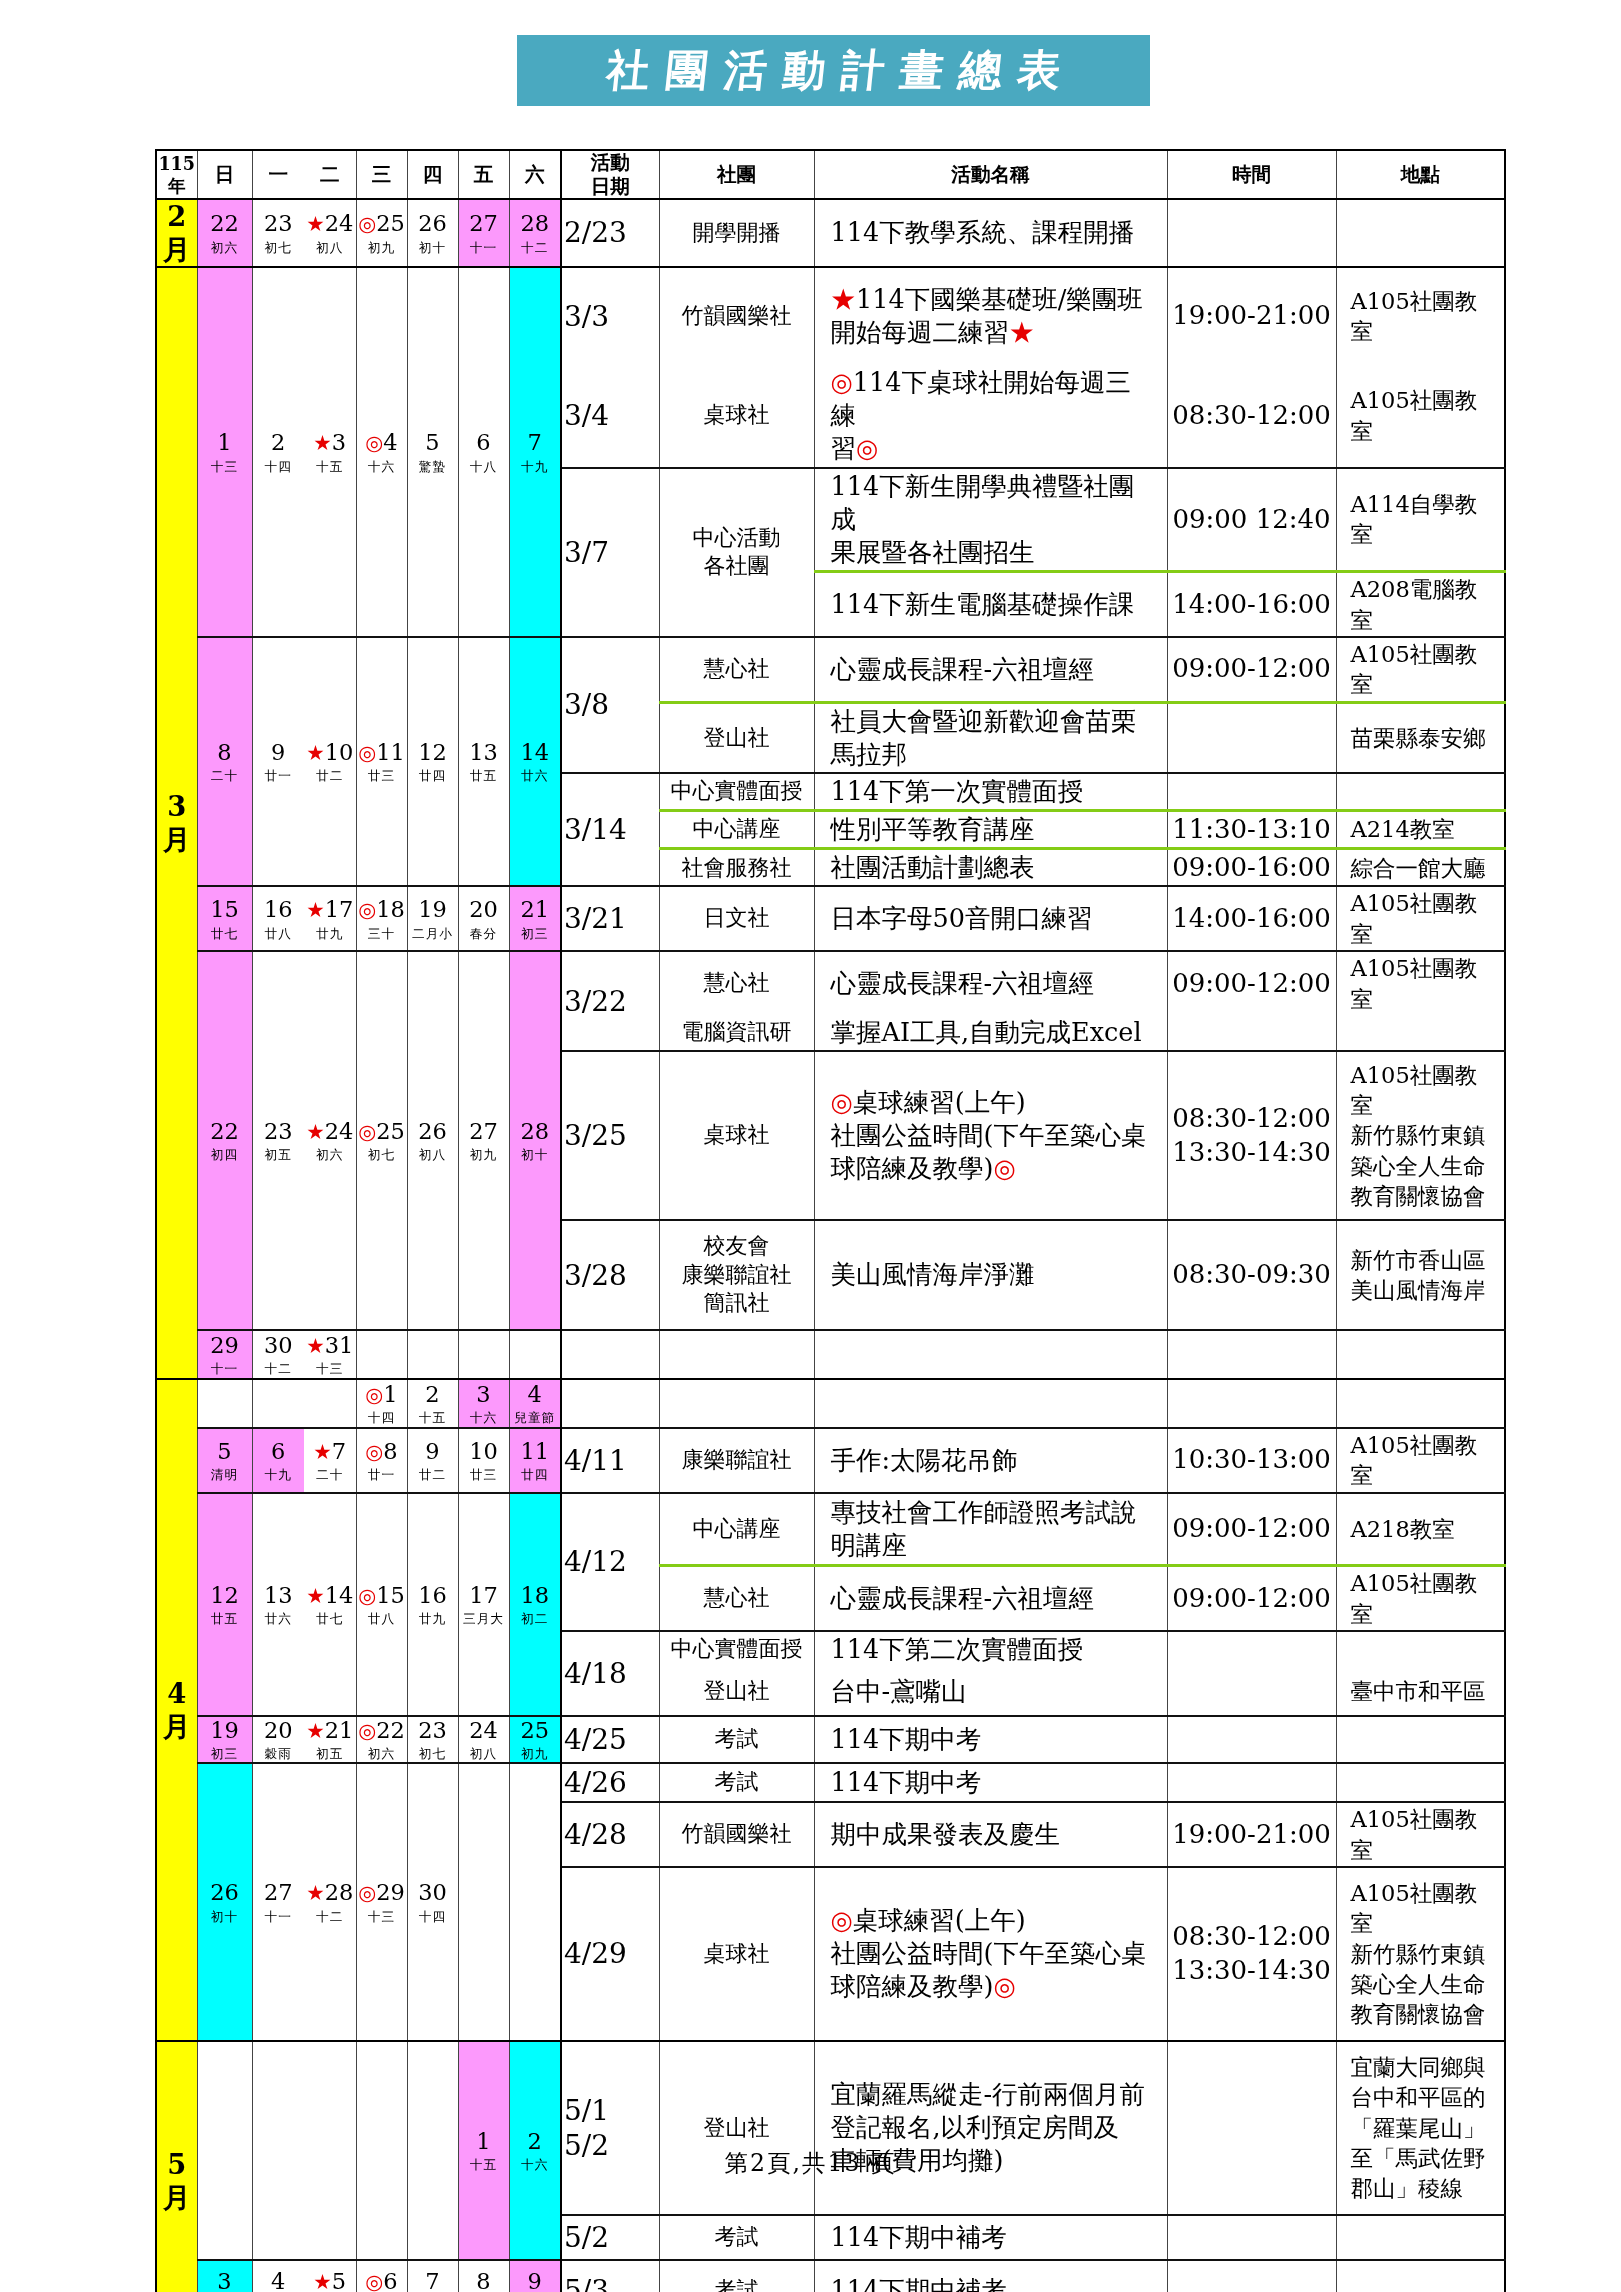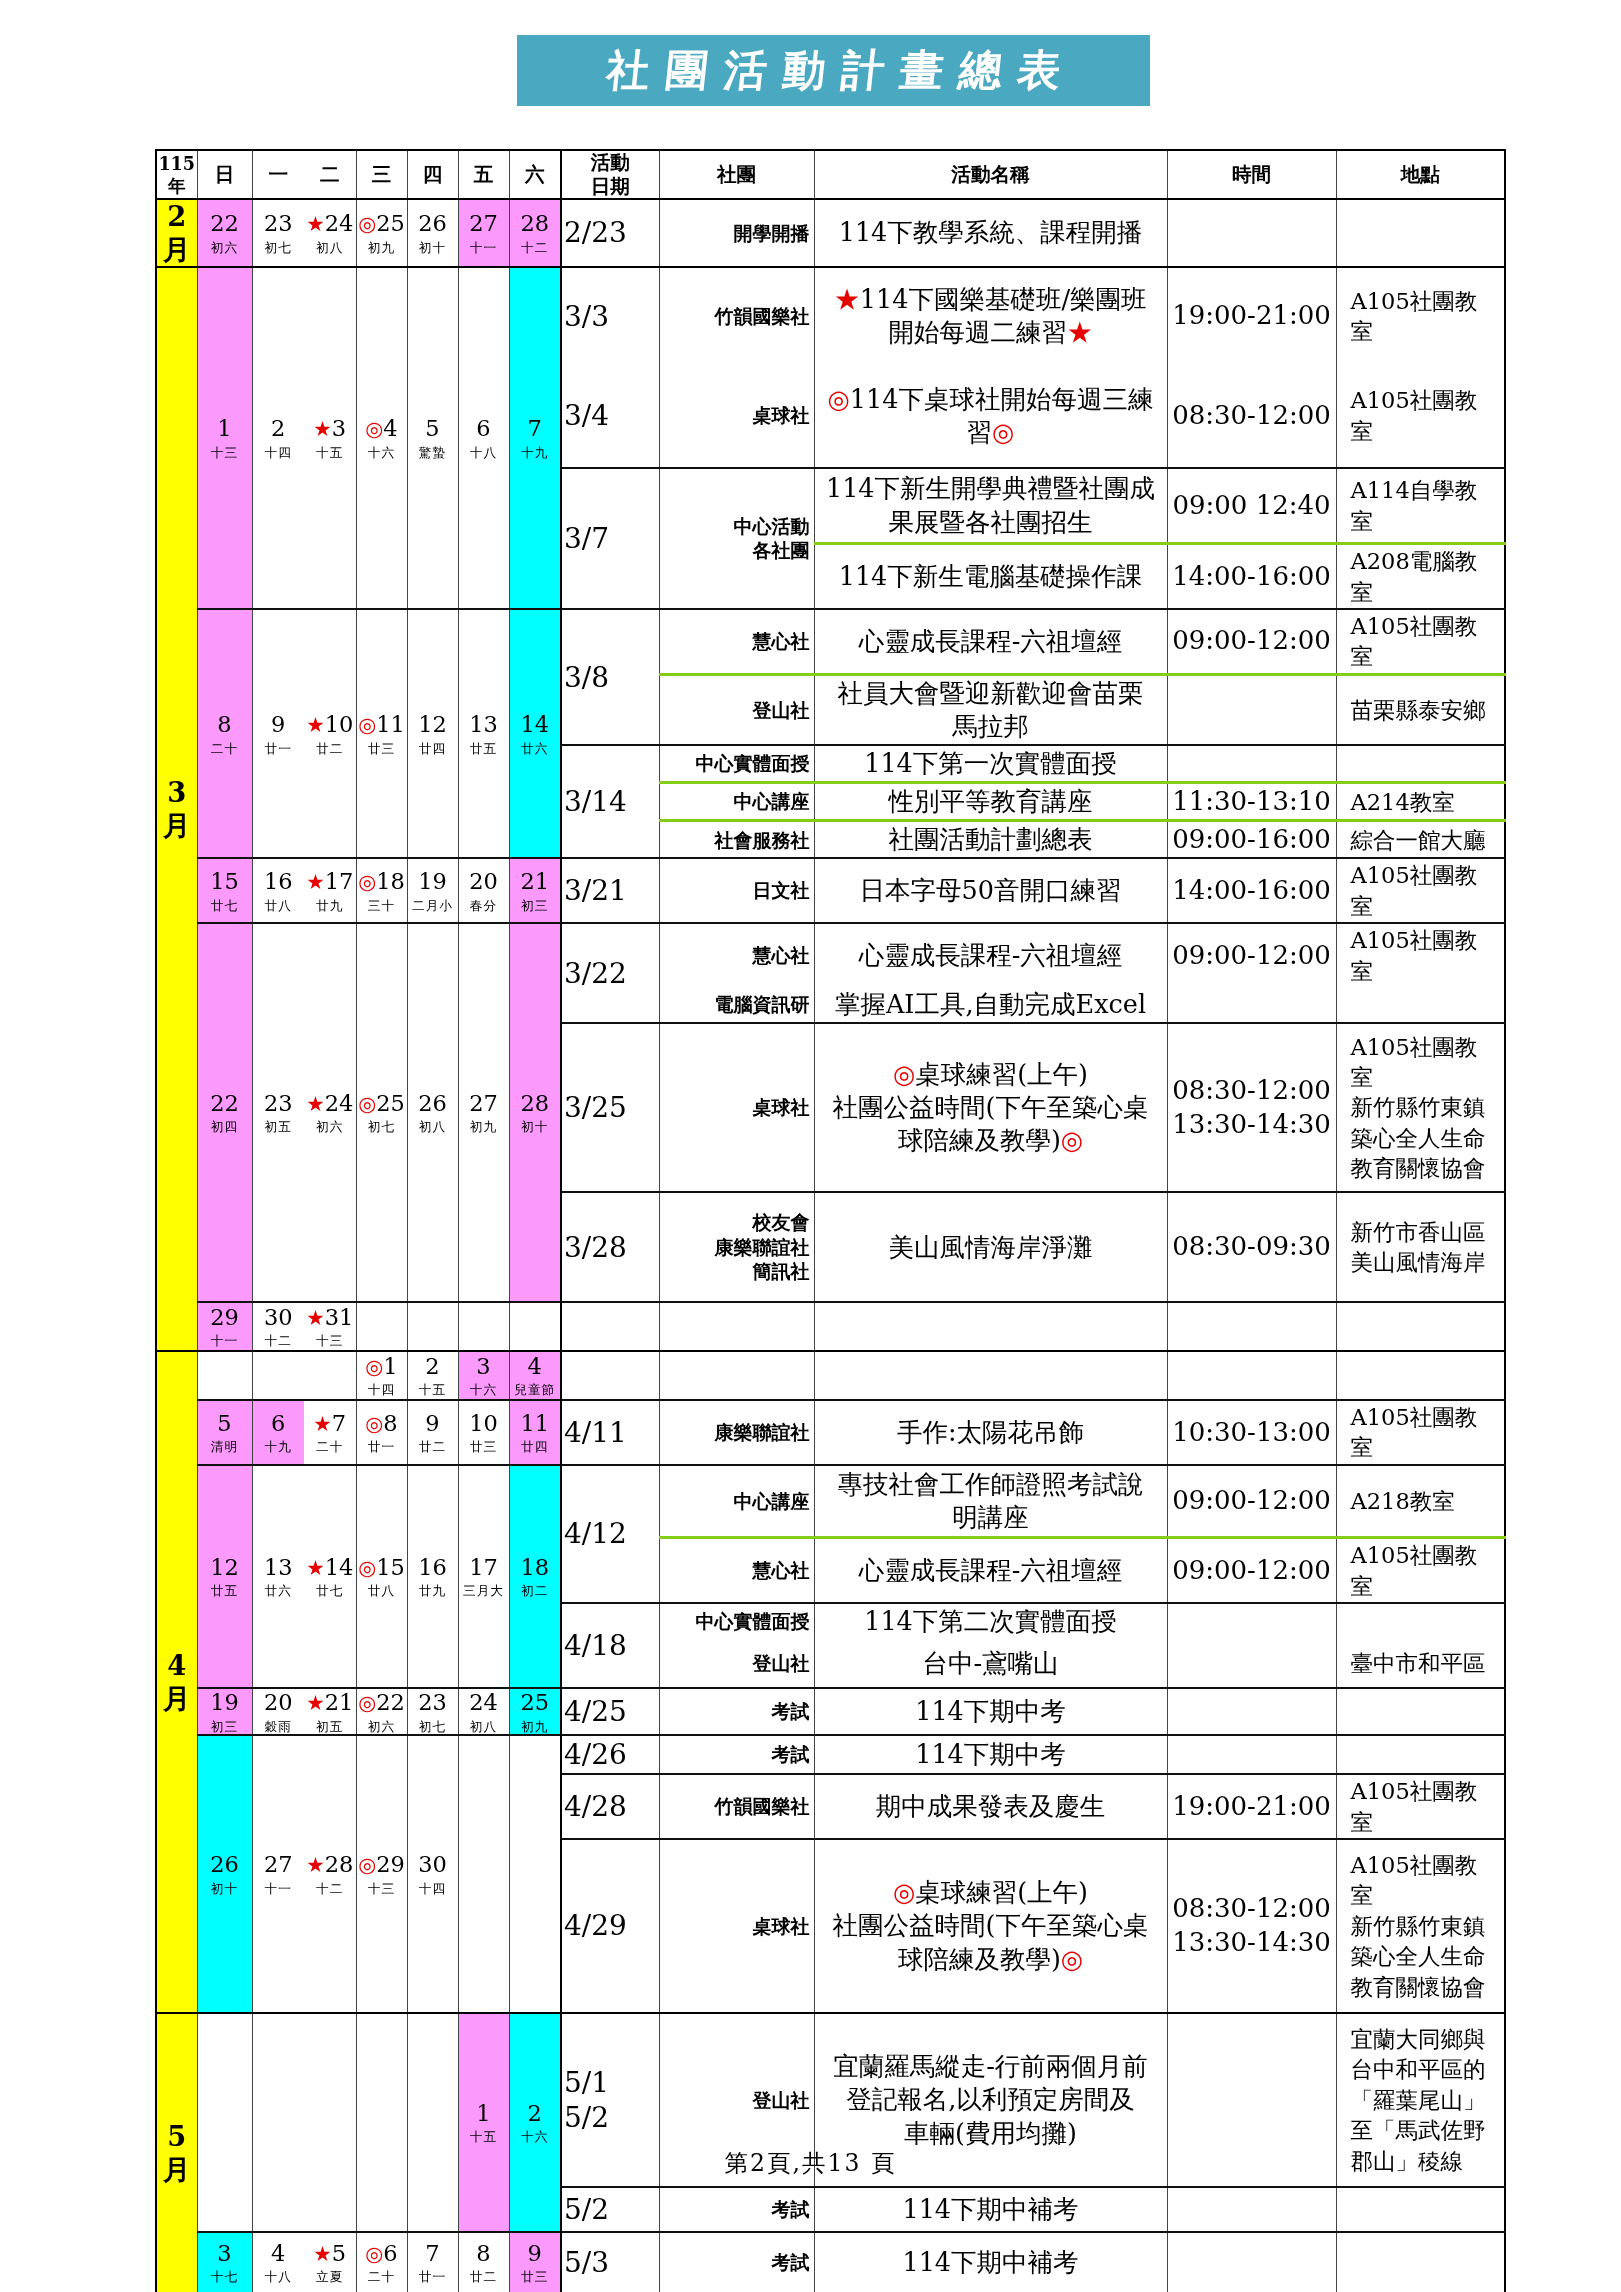--- a/index.html
+++ b/index.html
@@ -38,22 +38,22 @@
 
   td.mcell{background:var(--yellow);text-align:center;font-size:27.4px;font-weight:bold;line-height:1.2;}
   td.wcell{text-align:center;background:#fff;}
   td.wcell.fp{background:var(--pink);}
   td.wcell.fc{background:var(--cyan);}
   .num{font-size:22.5px;line-height:1.1;white-space:nowrap;}
   .lun{font-size:12.7px;line-height:1.1;margin-top:4.9px;letter-spacing:1px;}
   .mk{color:var(--red);font-size:20.6px;}
 
   td.dcell{font-size:28px;text-align:left;padding:1px 2px;line-height:1.25;}
-  td.ccell{font-size:19px;text-align:right;padding:1px 3.9px;line-height:1.3;font-weight:bold;}
-  td.acell{font-size:25.5px;text-align:center;padding:1px 0;line-height:1.3;}
+  td.ccell{font-size:22px;text-align:center;padding:1px 3.9px;line-height:1.3;}
+  td.acell{font-size:25.5px;text-align:left;padding:1px 16px;line-height:1.3;}
   td.acell .rd{color:var(--red);}
   td.tcell{font-size:26px;text-align:center;line-height:1.3;white-space:nowrap;}
   td.pcell{font-size:22.5px;text-align:left;padding:1px 14px;line-height:1.35;}
 
   .bt-m{border-top:2.9px solid #000;}
   .bt-g{border-top:2px solid #111;}
   .bt-s{border-top:3px solid #84cc16;}
   .bt-x{border-top:none;}
 
   .footer{

